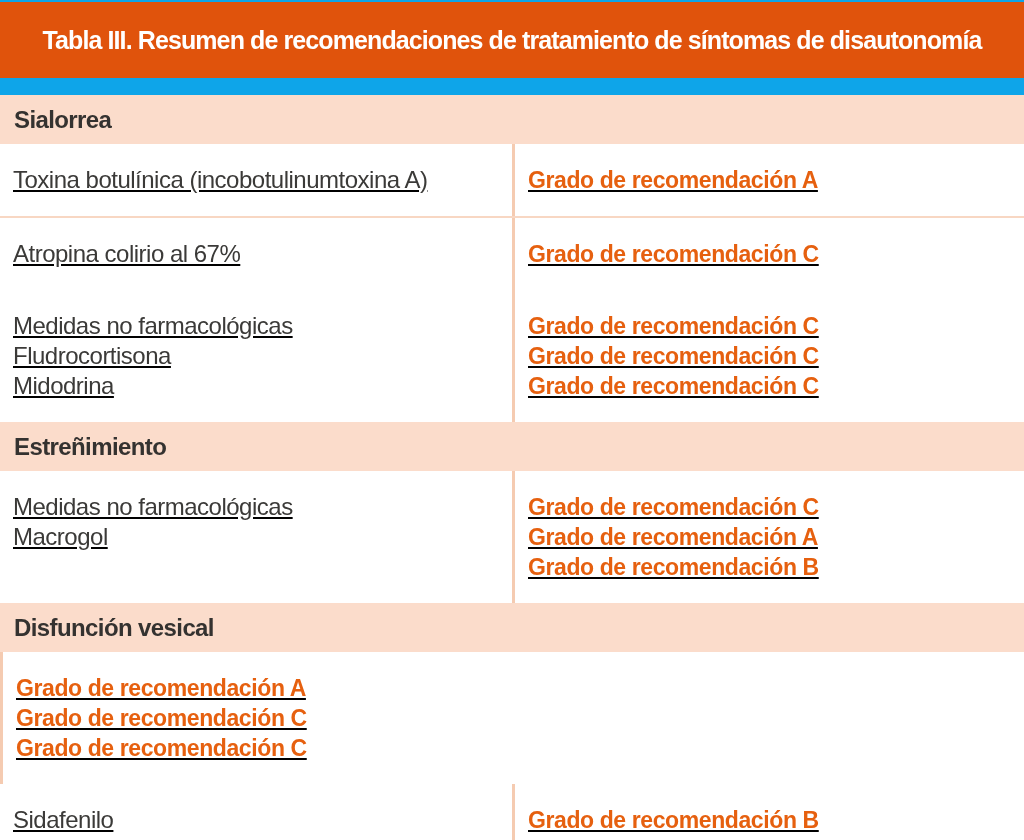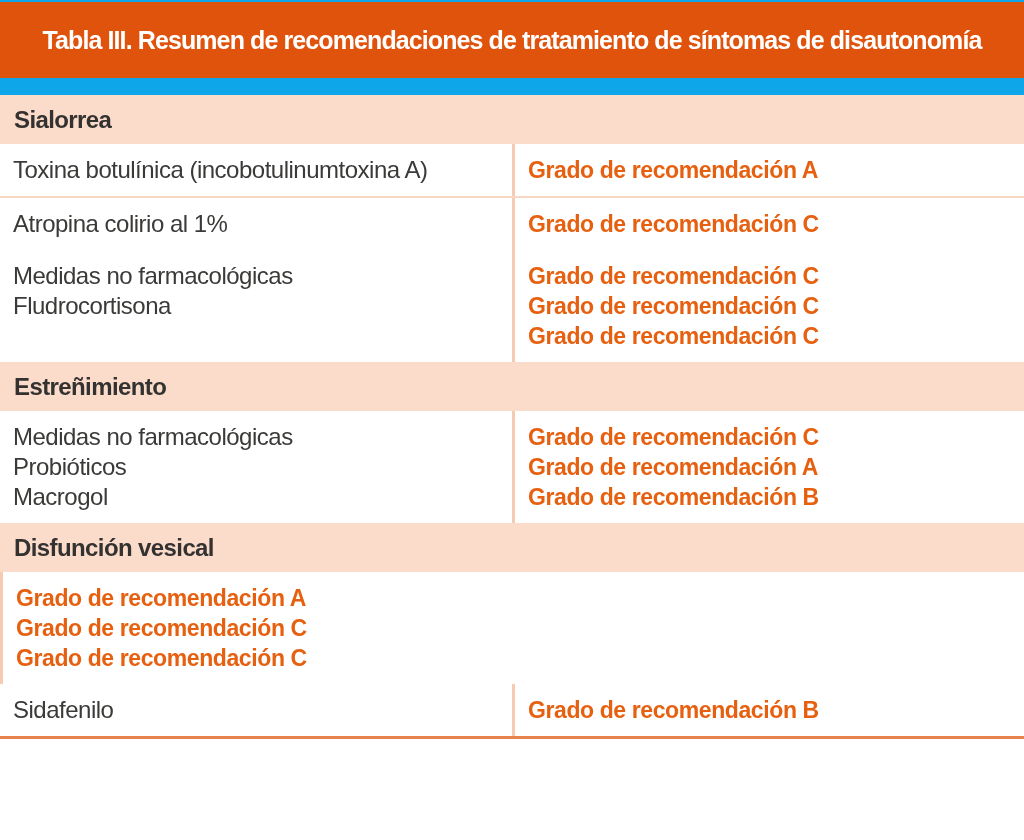--- a/index.html
+++ b/index.html
@@ -29,21 +29,21 @@
   .gap{ height:17px; flex:0 0 auto; }
   .section-band{
     height:49px; background:var(--pink);
     display:flex; align-items:center; padding:0 14px; flex:0 0 auto;
   }
   .section-band .section-title{
     font-size:24px; font-weight:bold; color:var(--section-text); letter-spacing:-0.6px;
   }
   .row{ display:flex; background:#ffffff; }
   .row + .row{ border-top:2px solid var(--hdiv); }
-  .cell{ padding:11px 13px; }
+  .cell{ padding:21px 13px;text-decoration:underline; }
   .cell.left{ width:512px; flex:0 0 auto; }
   .cell.right{ flex:1 1 auto; border-left:3px solid var(--vdiv); }
   .t-line{
     font-size:24px; color:var(--body-text); line-height:30px; letter-spacing:-0.5px;
     white-space:nowrap;
   }
   .g-line{
     font-size:23px; font-weight:bold; color:var(--orange-text); line-height:30px;
     letter-spacing:-0.4px; white-space:nowrap;
   }
@@ -66,48 +66,48 @@
         <div class="row">
           <div class="cell left">
             <div class="t-line">Toxina botulínica (incobotulinumtoxina A)</div>
           </div>
           <div class="cell right">
             <div class="g-line">Grado de recomendación A</div>
           </div>
         </div>
         <div class="row">
           <div class="cell left">
-            <div class="t-line">Atropina colirio al 1%</div>
+            <div class="t-line">Atropina colirio al 67%</div>
           </div>
           <div class="cell right">
             <div class="g-line">Grado de recomendación C</div>
           </div>
         </div>
       </div>
       <div class="section">
         <div class="row">
           <div class="cell left">
             <div class="t-line">Medidas no farmacológicas</div>
             <div class="t-line">Fludrocortisona</div>
+            <div class="t-line">Midodrina</div>
           </div>
           <div class="cell right">
             <div class="g-line">Grado de recomendación C</div>
             <div class="g-line">Grado de recomendación C</div>
             <div class="g-line">Grado de recomendación C</div>
           </div>
         </div>
       </div>
       <div class="section">
         <div class="section-band">
           <div class="section-title">Estreñimiento</div>
         </div>
         <div class="row">
           <div class="cell left">
             <div class="t-line">Medidas no farmacológicas</div>
-            <div class="t-line">Probióticos</div>
             <div class="t-line">Macrogol</div>
           </div>
           <div class="cell right">
             <div class="g-line">Grado de recomendación C</div>
             <div class="g-line">Grado de recomendación A</div>
             <div class="g-line">Grado de recomendación B</div>
           </div>
         </div>
       </div>
       <div class="section">

